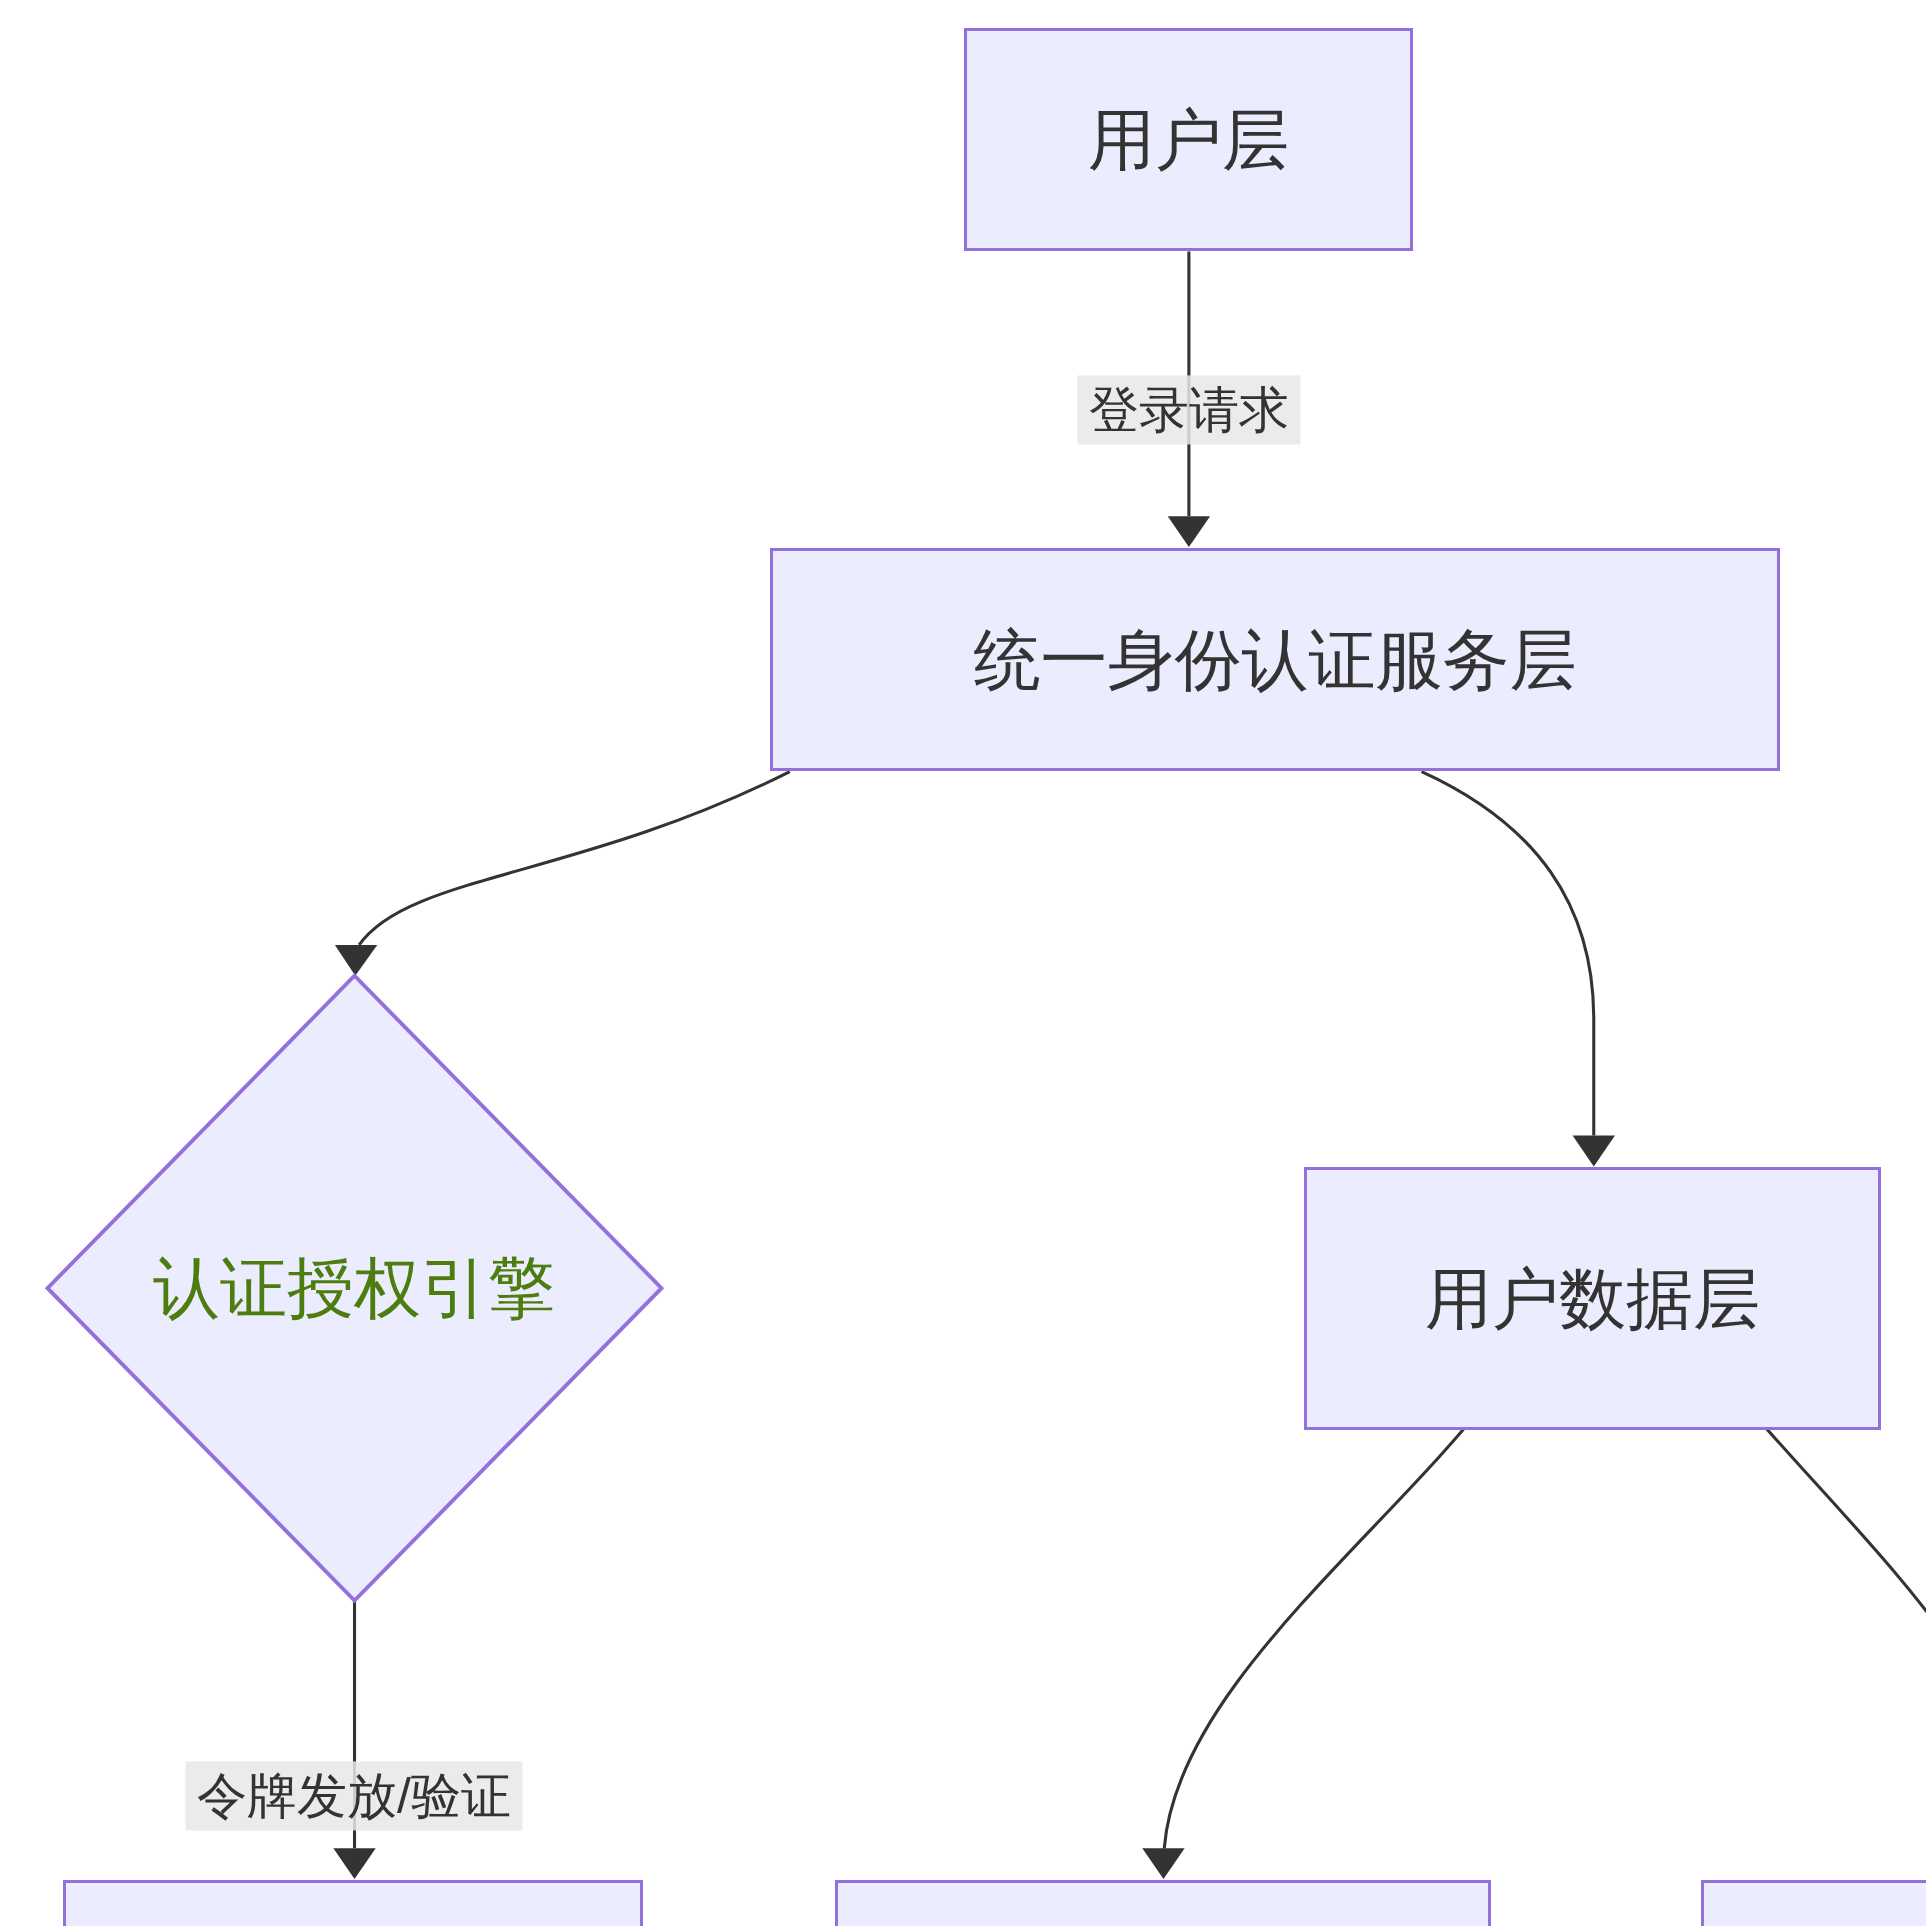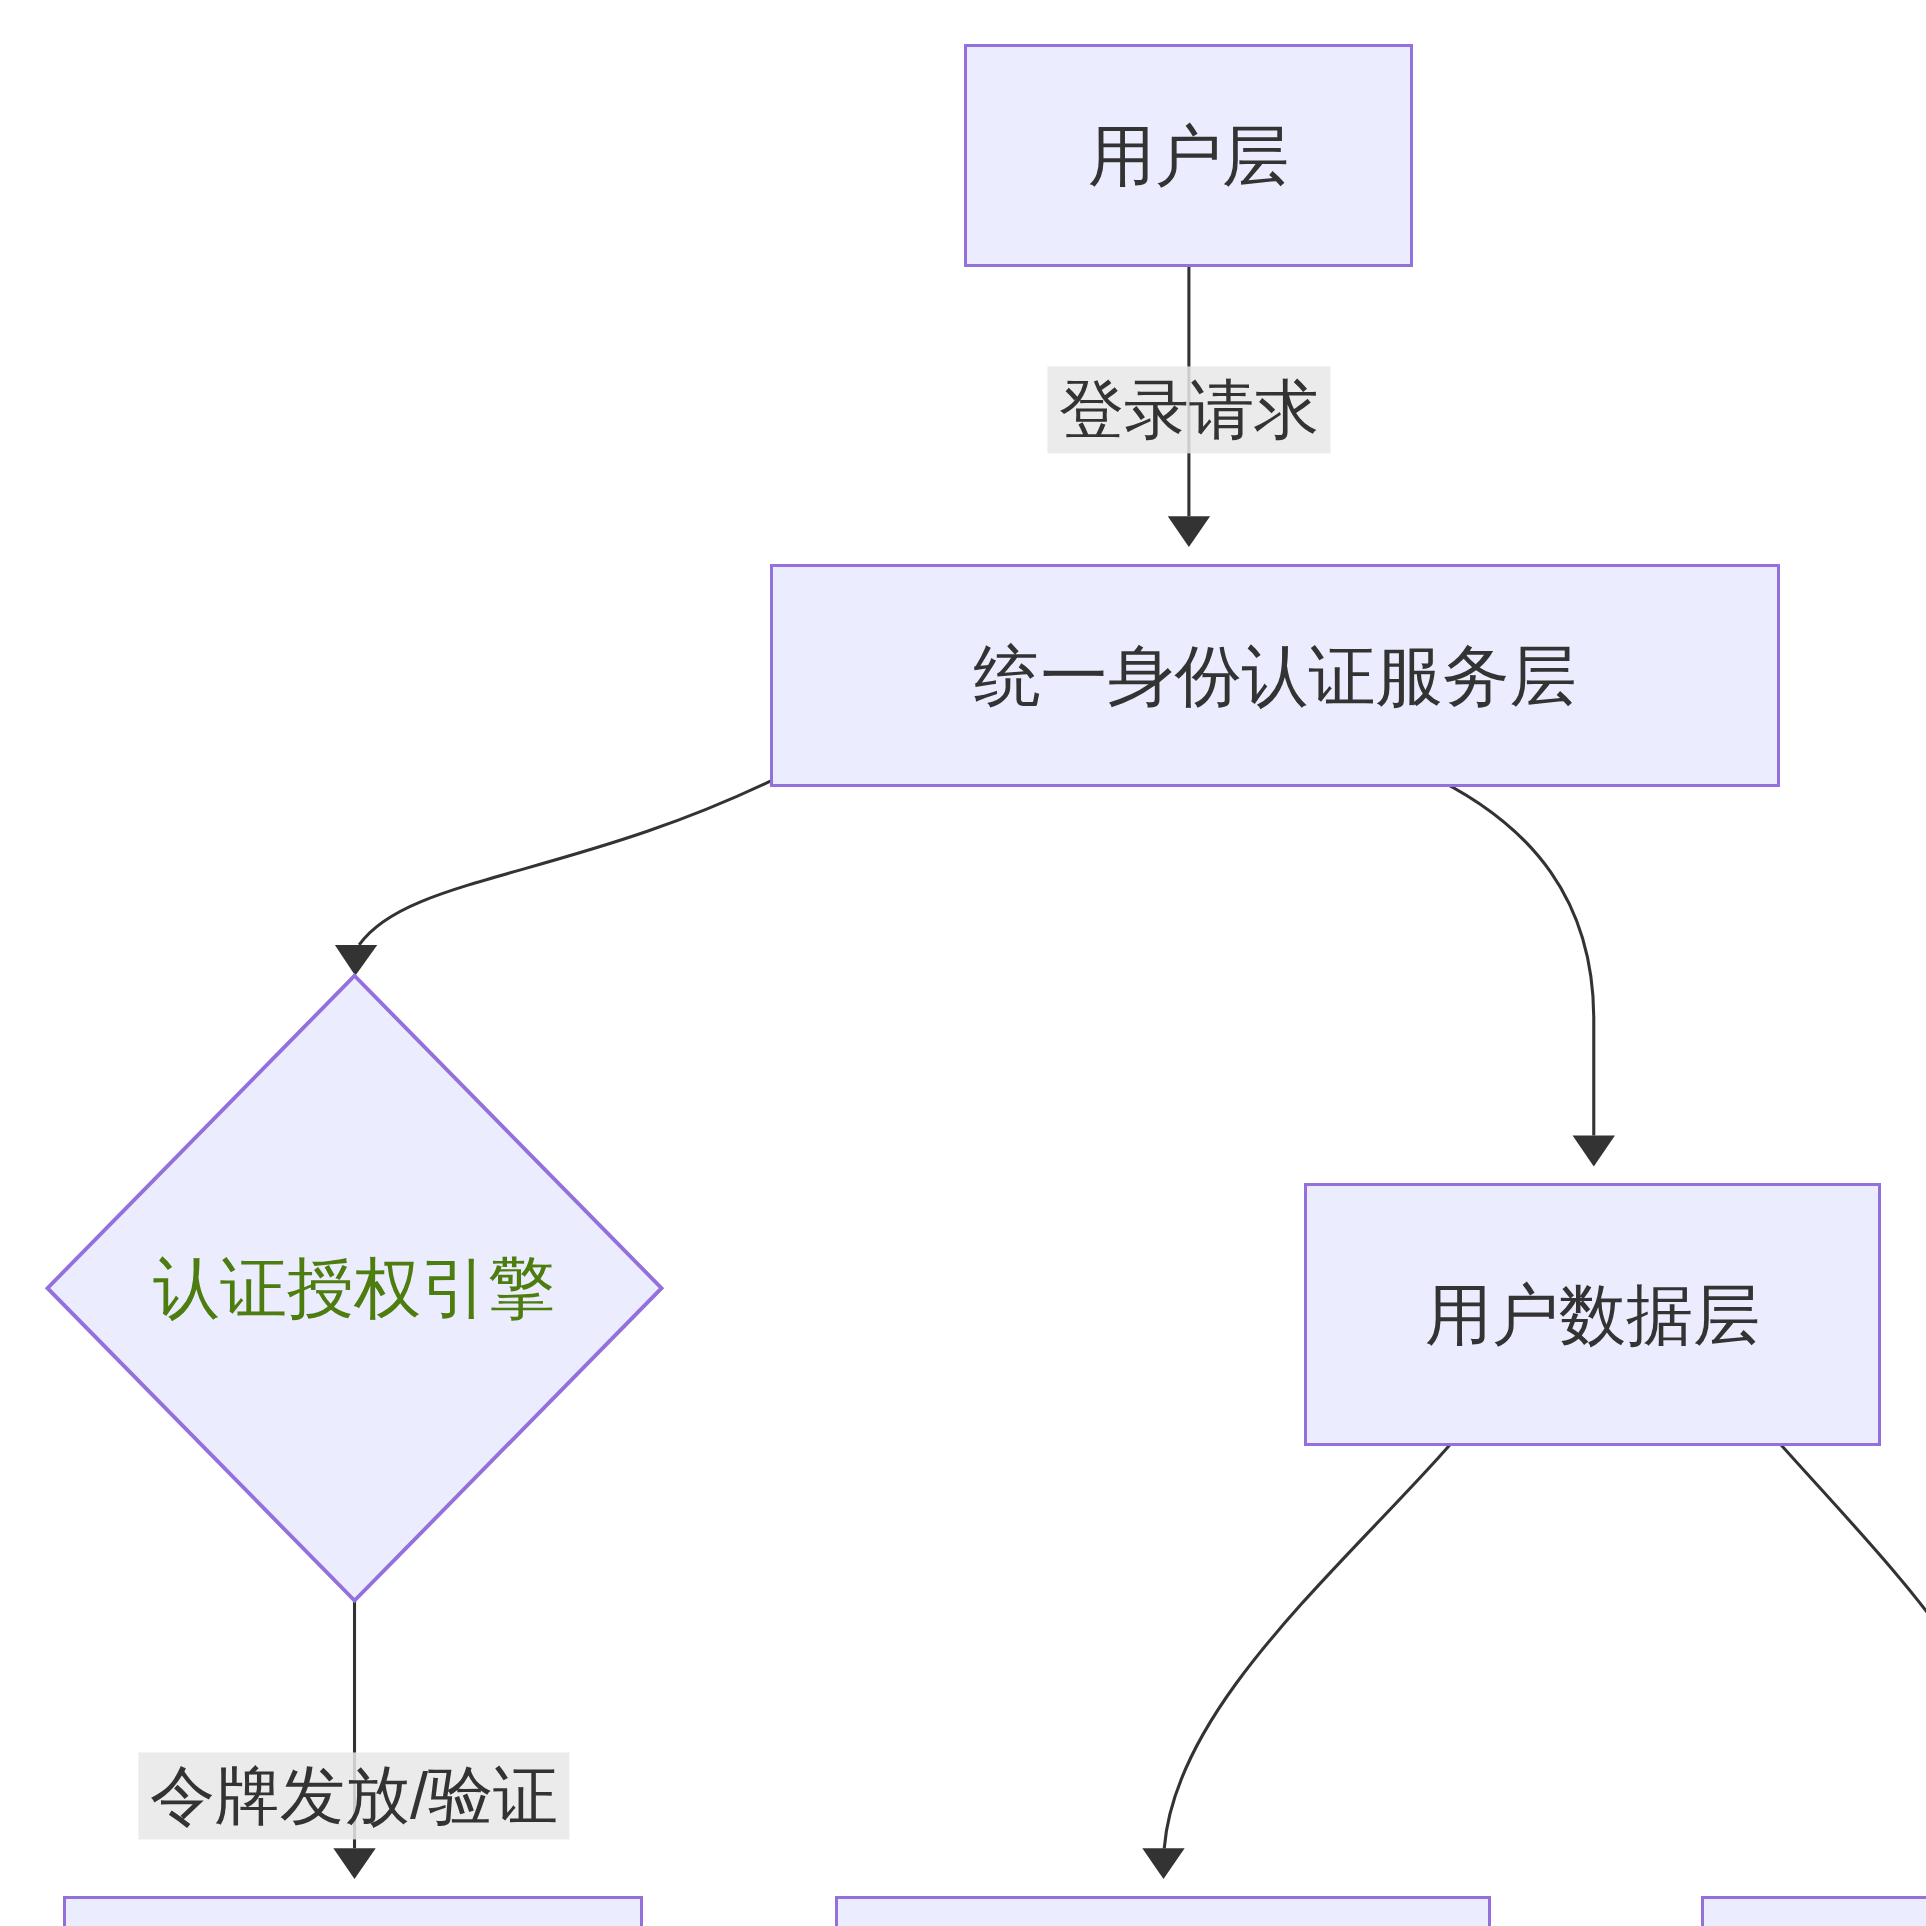--- a/index.html
+++ b/index.html
@@ -41,37 +41,36 @@
     background: #ECECFF;
     border: 3.9px solid #9370DB;
     color: #333333;
     font-size: 67px;
     line-height: 1.15;
     display: flex;
     align-items: center;
     justify-content: center;
     text-align: left;
     white-space: nowrap;
-    margin-top: 16px;
   }
   .diamond-label {
     position: absolute;
     color: #4d7c0f;
     font-size: 67px;
     line-height: 1.15;
     transform: translate(-50%, -50%);
     white-space: nowrap;
     text-align: center;
   }
   .edge-label {
     position: absolute;
     transform: translate(-50%, -50%);
     background: rgba(232, 232, 232, 0.85);
     color: #333333;
-    font-size: 65px;
+    font-size: 50px;
     line-height: 1.2;
     padding: 4.6px 11.6px;
     white-space: nowrap;
     text-align: center;
   }
 </style>
 </head>
 <body>
 
 <div class="canvas">

